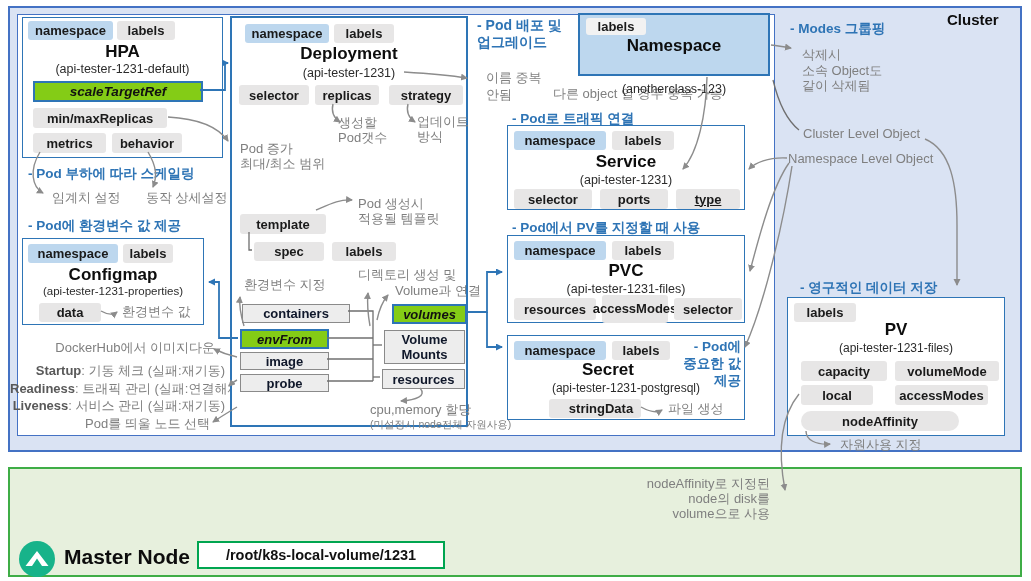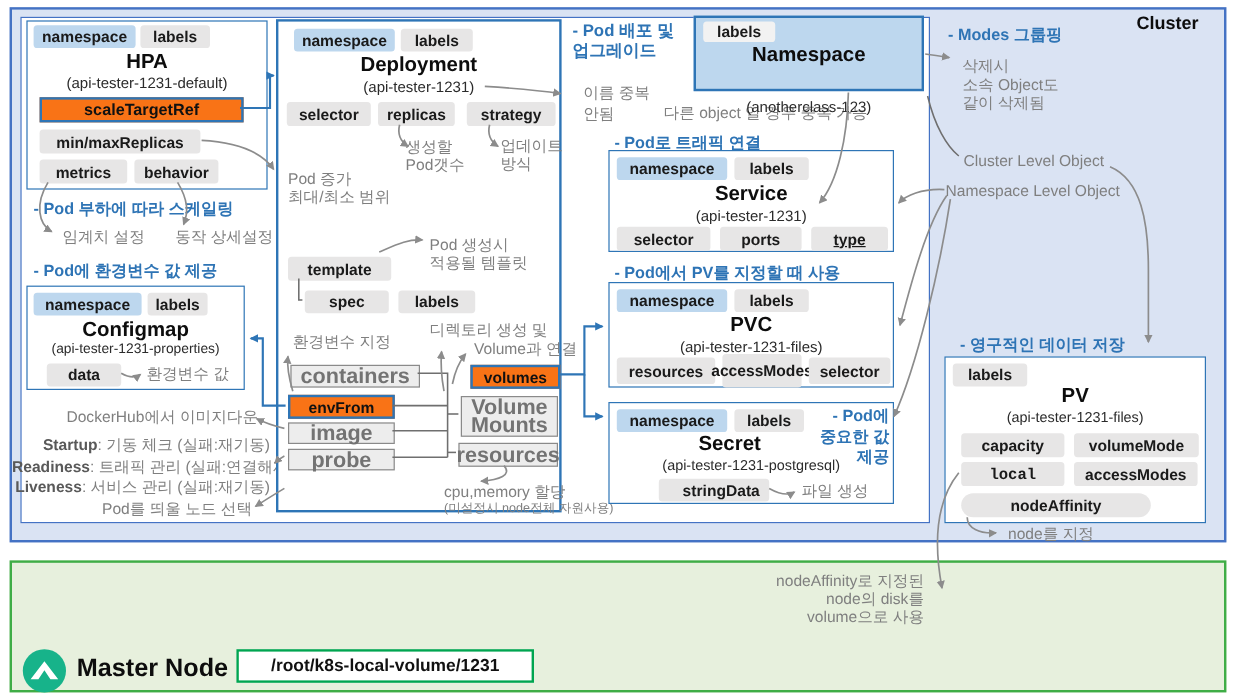--- a/index.html
+++ b/index.html
@@ -4,24 +4,24 @@
 <style>
   html,body{margin:0;padding:0;background:#fff;}
   #canvas{position:relative;width:1031px;height:581px;background:#fff;
           font-family:"Liberation Sans",sans-serif;overflow:hidden;}
   .abs{position:absolute;}
   .objbox{position:absolute;background:#fff;border:1.6px solid #2e75b6;box-sizing:border-box;}
   .pill{position:absolute;background:#e7e6e6;border-radius:3px;font-weight:700;font-size:13px;
         color:#1a1a1a;display:flex;align-items:center;justify-content:center;white-space:nowrap;box-sizing:border-box;}
   .pill.blue{background:#bdd7ee;}
   .pill.light{background:#f2f2f2;}
-  .hlfield{position:absolute;background:#f97316;border:2px solid #2e75b6;font-weight:700;font-size:13.5px;
-        color:#111;display:flex;align-items:center;justify-content:center;box-sizing:border-box;}
-  .grayfield{position:absolute;background:#ededed;border:1.4px solid #8a8a8a;font-weight:700;font-size:18px;
-        color:#737373;display:flex;align-items:center;justify-content:center;box-sizing:border-box;white-space:nowrap;}
+  .hlfield{position:absolute;background:#84cc16;border:2px solid #2e75b6;font-weight:700;font-size:13.5px;
+        color:#111;display:flex;align-items:center;justify-content:center;box-sizing:border-box;font-style:italic;}
+  .grayfield{position:absolute;background:#ededed;border:1.4px solid #8a8a8a;font-weight:700;font-size:13px;
+        color:#0f172a;display:flex;align-items:center;justify-content:center;box-sizing:border-box;white-space:nowrap;}
   .btitle{position:absolute;left:0;right:0;text-align:center;font-weight:700;font-size:17px;color:#0d0d0d;white-space:nowrap;}
   .bsub{position:absolute;left:0;right:0;text-align:center;font-size:12.5px;color:#2b2b2b;white-space:nowrap;}
   .bluehead{position:absolute;color:#2e74b5;font-weight:700;font-size:13.5px;white-space:nowrap;}
   .gnote{position:absolute;color:#7f7f7f;font-size:13px;white-space:nowrap;line-height:15px;}
   .gnote b{color:#595959;}
   svg.overlay{position:absolute;left:0;top:0;pointer-events:none;}
 </style>
 </head>
 <body>
 
@@ -174,25 +174,25 @@
   </div>
   <div class="gnote" style="left:668px;top:401px;">파일 생성</div>
 
   <div class="bluehead" style="left:800px;top:279px;">- 영구적인 데이터 저장</div>
   <div class="objbox" style="left:787px;top:297px;width:218px;height:139px;">
     <div class="pill" style="left:6px;top:5px;width:62px;height:19px;">labels</div>
     <div class="btitle" style="top:22px;">PV</div>
     <div class="bsub" style="top:43px;font-size:12px;">(api-tester-1231-files)</div>
     <div class="pill" style="left:13px;top:63px;width:86px;height:20px;">capacity</div>
     <div class="pill" style="left:107px;top:63px;width:104px;height:20px;">volumeMode</div>
-    <div class="pill" style="left:13px;top:87px;width:86px;height:20px;font-family:Liberation Mono, monospace;">local</div>
-    <div class="pill" style="left:107px;top:87px;width:103px;height:20px;">accessModes</div>
+    <div class="pill" style="left:13px;top:87px;width:72px;height:20px;">local</div>
+    <div class="pill" style="left:107px;top:87px;width:93px;height:20px;">accessModes</div>
     <div class="pill" style="left:13px;top:113px;width:158px;height:20px;border-radius:10px;">nodeAffinity</div>
   </div>
-  <div class="gnote" style="left:840px;top:437px;">node를 지정</div>
+  <div class="gnote" style="left:840px;top:437px;">자원사용 지정</div>
 
   <div class="abs" style="left:8px;top:467px;width:1014px;height:110px;background:#e7f0dd;border:2px solid #3fad46;box-sizing:border-box;"></div>
   <div class="abs" style="left:18px;top:540px;width:38px;height:38px;">
     <svg width="38" height="38" viewBox="0 0 38 38">
       <circle cx="19" cy="19" r="18" fill="#17b38a"></circle>
       <path d="M7.5 26 L19 11 L30.5 26 L24 26 L19 18.5 L14 26 Z" fill="#fff"></path>
     </svg>
   </div>
   <div class="abs" style="left:64px;top:545px;font-size:21px;font-weight:700;color:#0d0d0d;">Master Node</div>
   <div class="abs" style="left:197px;top:541px;width:248px;height:28px;background:#fff;border:2px solid #00a550;box-sizing:border-box;display:flex;align-items:center;justify-content:center;">

